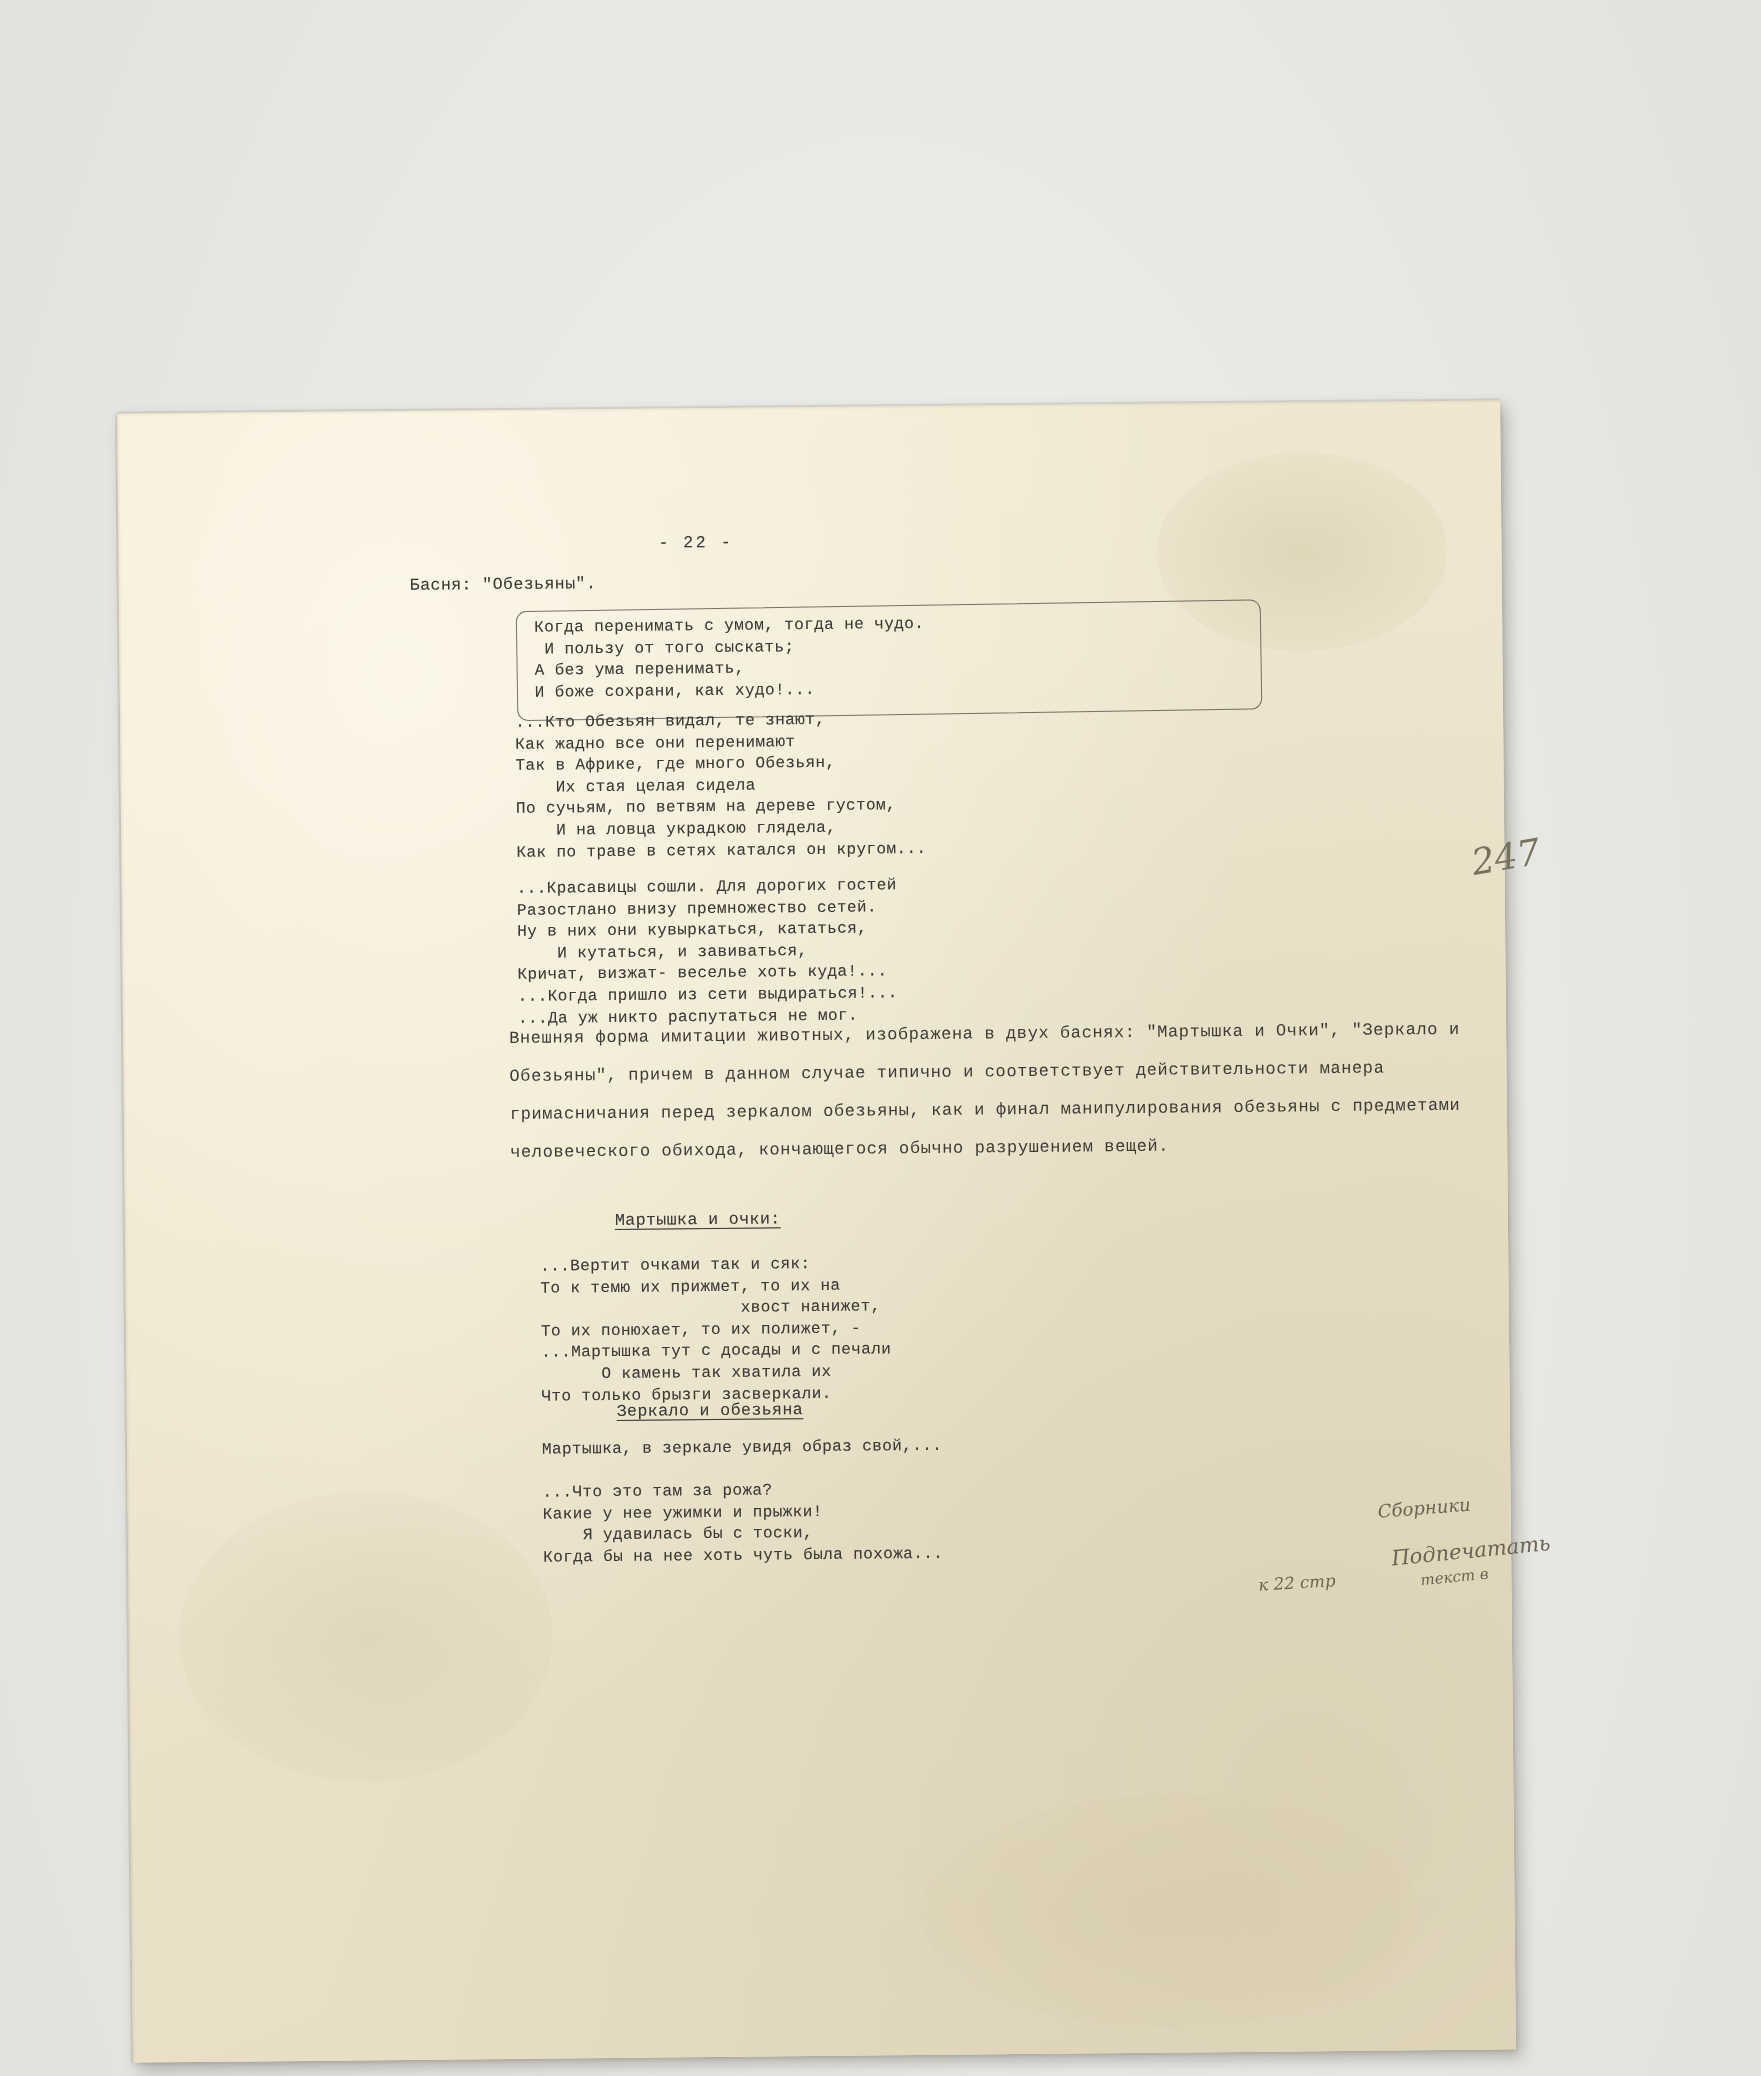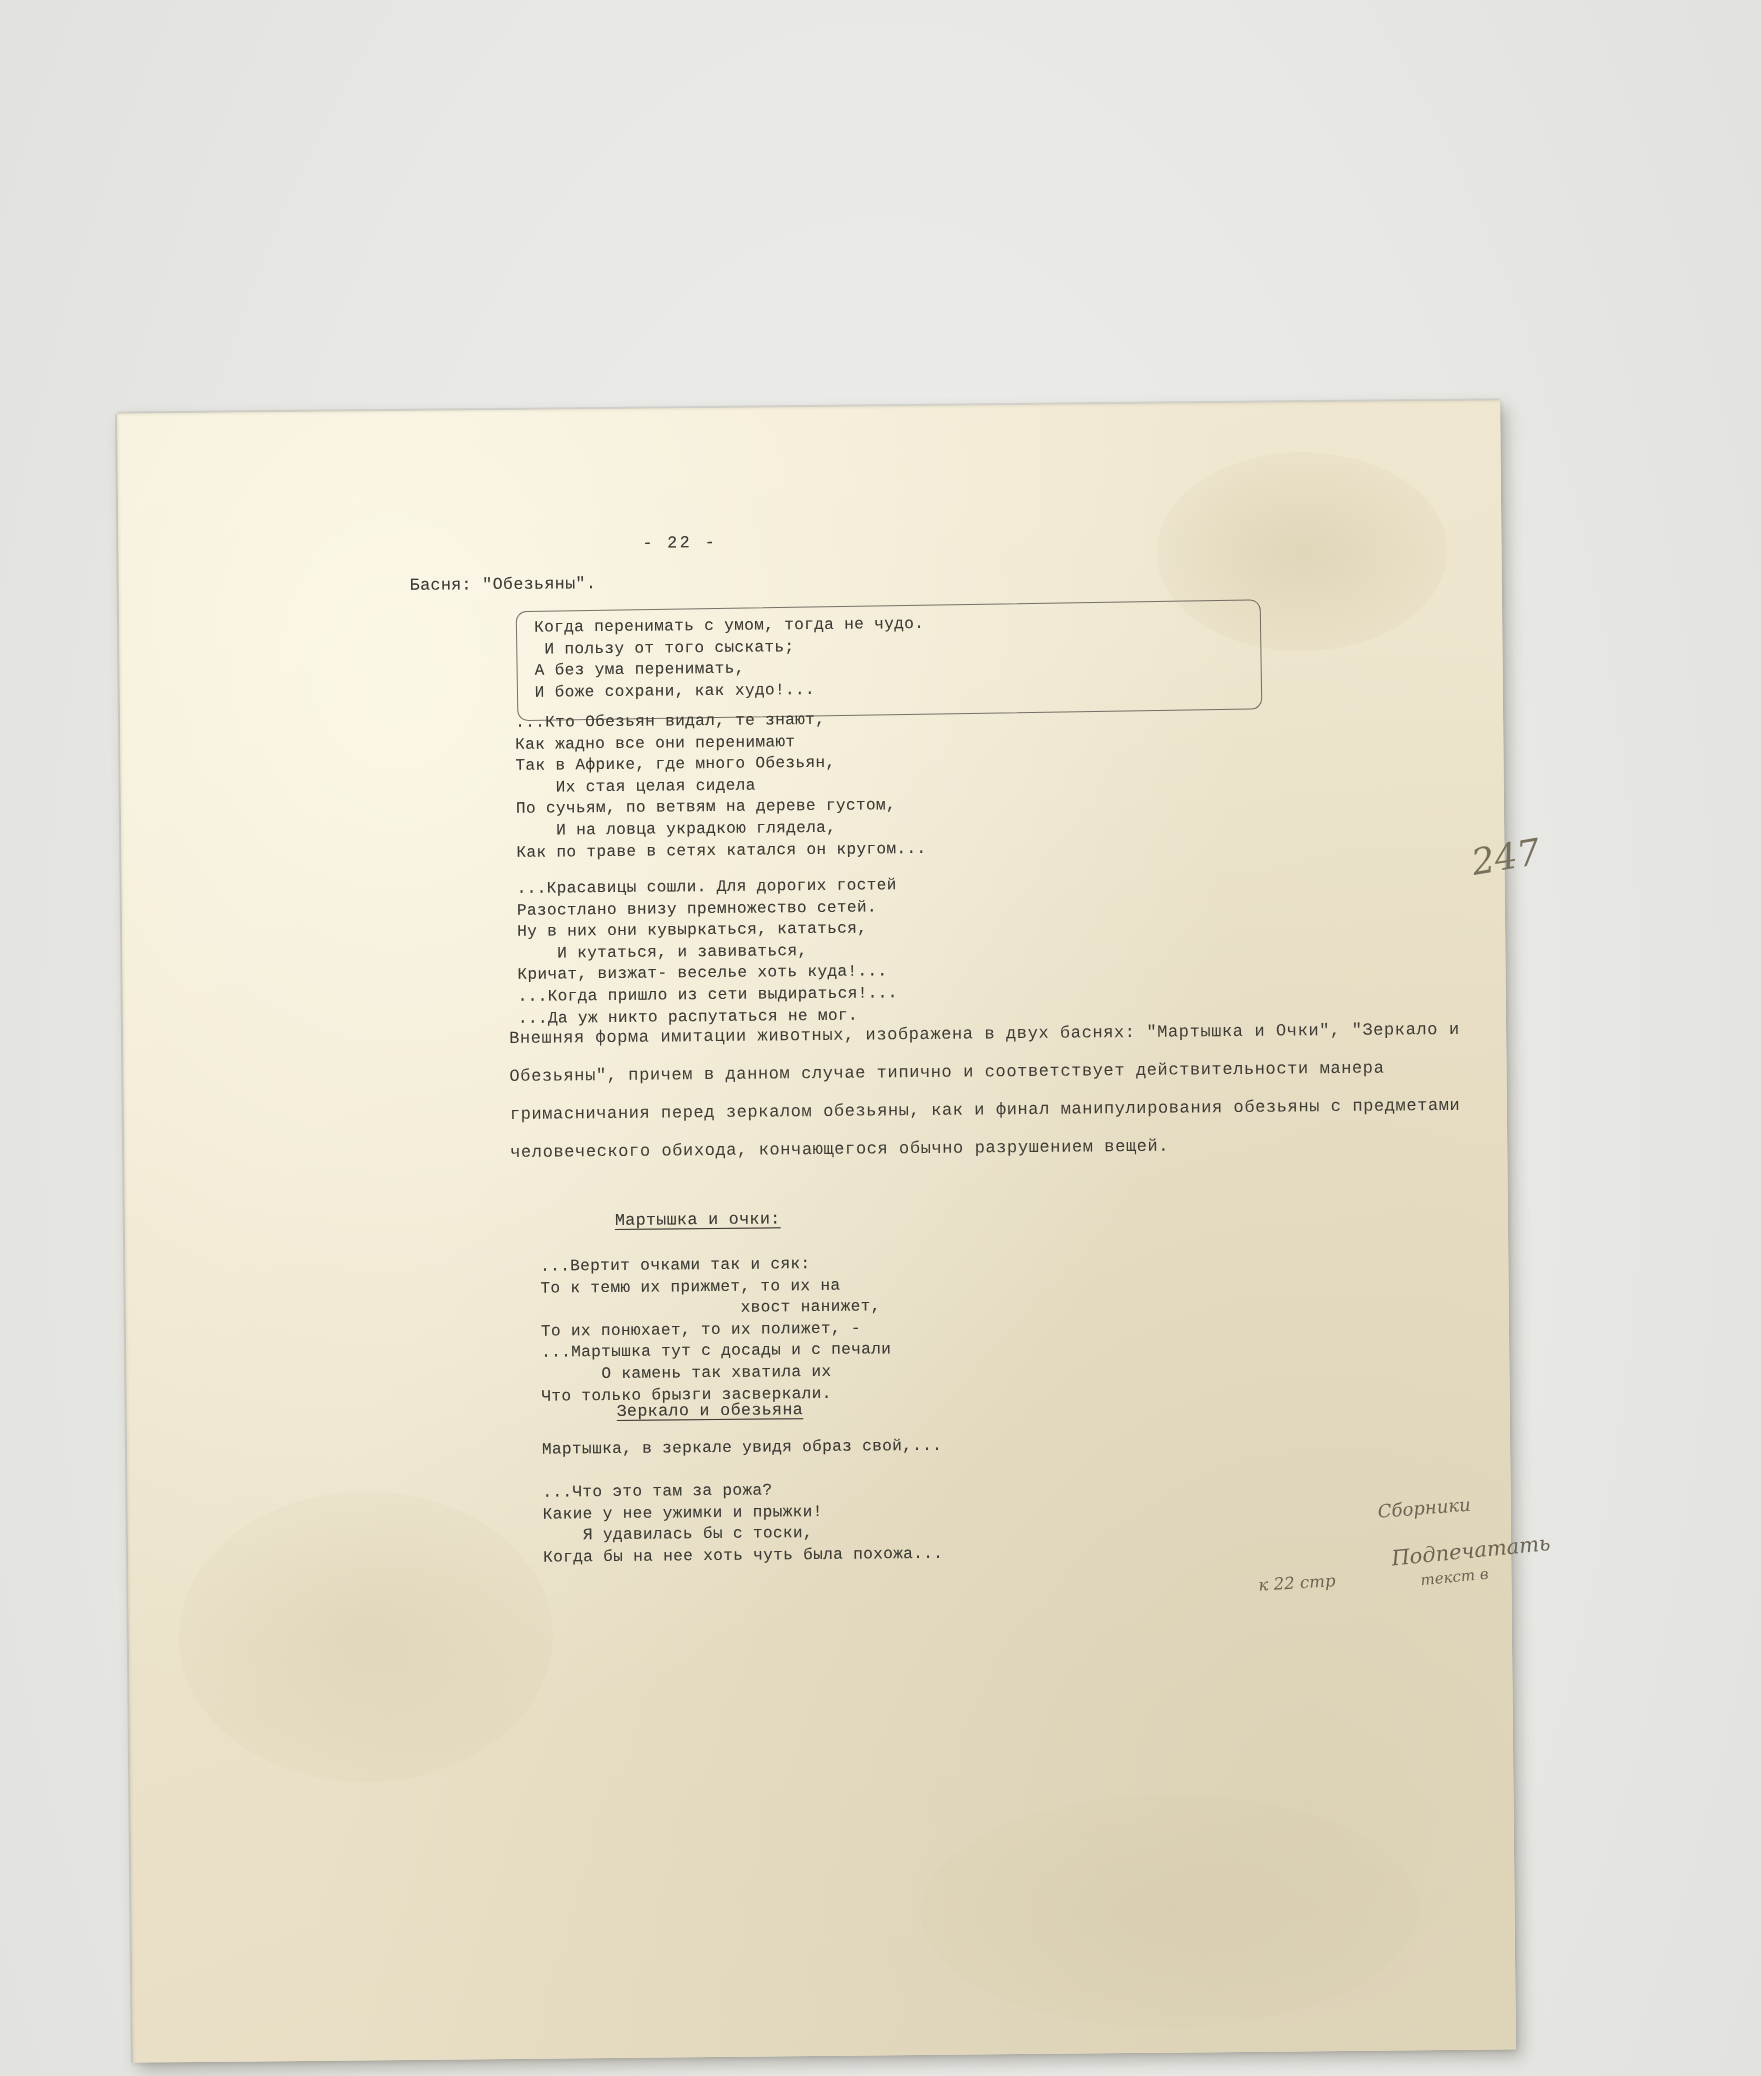--- a/index.html
+++ b/index.html
@@ -70,21 +70,21 @@
   
   .tw {
     position: absolute;
     color: #3b3a35;
     font-family: "Liberation Mono", monospace;
     white-space: pre;
     letter-spacing: 0.4px;
     text-shadow: 0 0 0.4px rgba(70,66,52,0.35);
   }
   .page-num {
-    left: 524px; top: 125px;
+    left: 540px; top: 125px;
     font-size: 16.6px;
     letter-spacing: 2.5px;
   }
   .fable-head {
     left: 291px; top: 165px;
     font-size: 16.6px;
   }
 
   .verse {
     font-size: 16px;

